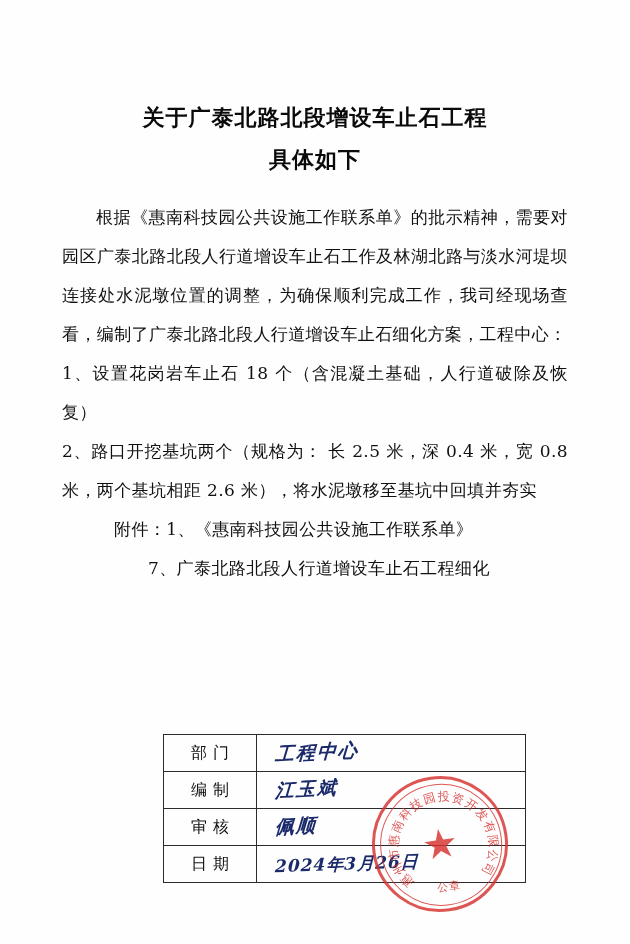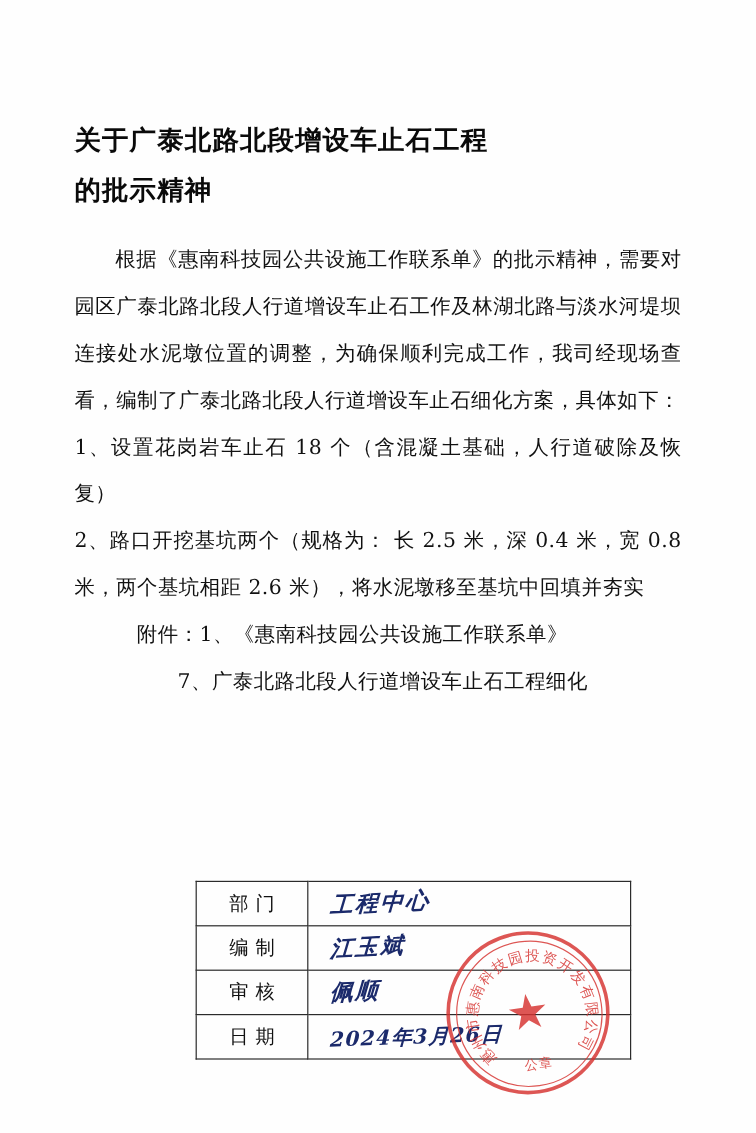--- a/index.html
+++ b/index.html
@@ -22,20 +22,21 @@
     height: 944px;
     background: #fefefe;
   }
   .doc-body {
     position: absolute;
     left: 62px;
     top: 96px;
     width: 506px;
   }
   .doc-title {
+    text-align: center;
     font-size: 22px;
     font-weight: bold;
     line-height: 42px;
     letter-spacing: 1px;
     color: #0a0a0a;
   }
   .doc-title .line2 {
     display: block;
   }
   .para {
@@ -167,24 +168,24 @@
 </style>
 </head>
 <body>
 
 <div class="page">
 
   <div class="doc-body">
 
     <div class="doc-title">
       <span>关于广泰北路北段增设车止石工程</span>
-      <span class="line2">的批示精神</span>
+      <span class="line2">具体如下</span>
     </div>
 
-    <div class="para indent2 first-para">根据《惠南科技园公共设施工作联系单》的批示精神，需要对园区广泰北路北段人行道增设车止石工作及林湖北路与淡水河堤坝连接处水泥墩位置的调整，为确保顺利完成工作，我司经现场查看，编制了广泰北路北段人行道增设车止石细化方案，具体如下：</div>
+    <div class="para indent2 first-para">根据《惠南科技园公共设施工作联系单》的批示精神，需要对园区广泰北路北段人行道增设车止石工作及林湖北路与淡水河堤坝连接处水泥墩位置的调整，为确保顺利完成工作，我司经现场查看，编制了广泰北路北段人行道增设车止石细化方案，工程中心：</div>
 
     <div class="para">1、设置花岗岩车止石 18 个（含混凝土基础，人行道破除及恢复）</div>
 
     <div class="para">2、路口开挖基坑两个（规格为： 长 2.5 米，深 0.4 米，宽 0.8 米，两个基坑相距 2.6 米），将水泥墩移至基坑中回填并夯实</div>
 
     <div class="para indent3">附件：1、《惠南科技园公共设施工作联系单》</div>
 
     <div class="para indent5">7、广泰北路北段人行道增设车止石工程细化</div>
 
 

